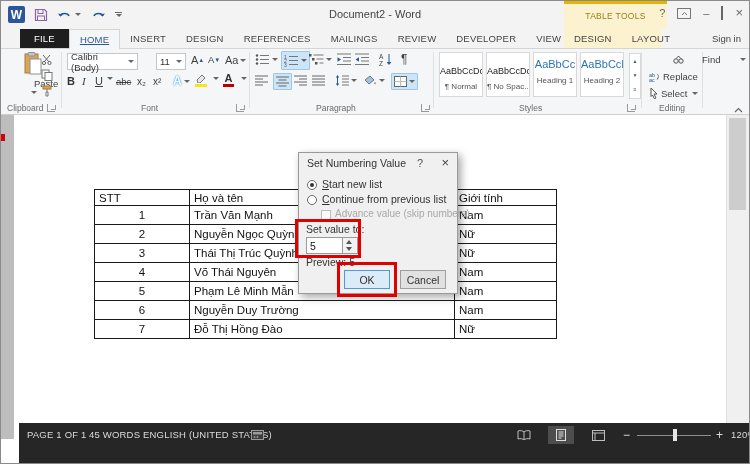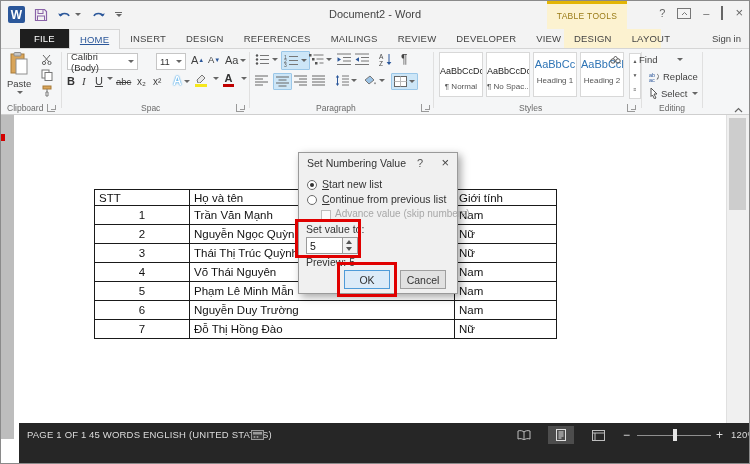--- a/index.html
+++ b/index.html
@@ -6,21 +6,21 @@
   .window{position:relative;width:748px;height:462px;border:1px solid #8a8a8a;background:#fff;
     font-family:"Liberation Sans","DejaVu Sans",sans-serif;overflow:hidden;-webkit-font-smoothing:antialiased;}
   .abs{position:absolute;}
   
   .titlebar{position:absolute;left:0;top:0;right:0;height:28px;background:#f3f3f3;}
   .qat{position:absolute;left:7px;top:5px;display:flex;align-items:center;gap:9px;}
   .word-logo{width:17px;height:17px;background:#2b579a;color:#fff;font-size:12px;font-weight:bold;
     display:flex;align-items:center;justify-content:center;border-radius:2px;}
   .qat-btn{display:flex;align-items:center;color:#2b579a;}
   .title-text{position:absolute;left:0;right:0;top:7px;text-align:center;font-size:11px;color:#444;}
-  .ctx-title{position:absolute;left:546px;top:0;width:80px;height:28px;background:#fcf2d0;
+  .ctx-title{position:absolute;left:563px;top:0;width:103px;height:28px;background:#fcf2d0;
     border-top:3px solid #e3b505;box-sizing:border-box;text-align:center;}
   .ctx-title span{font-size:8.5px;color:#9a7c18;line-height:24px;letter-spacing:.3px;}
   .winbtns{position:absolute;right:6px;top:6px;display:flex;gap:12px;align-items:center;color:#666;}
   .winbtn{font-size:11px;line-height:12px;text-align:center;}
   .restore-glyph{width:9px;height:8px;border:1px solid #666;}
   .ribbonopt-glyph{width:12px;height:9px;border:1px solid #777;display:flex;align-items:center;justify-content:center;}
   
   .tabrow{position:absolute;left:0;top:28px;right:0;height:19px;background:#f3f3f3;border-bottom:1px solid #d5d5d5;}
   .tabs{position:absolute;left:19px;top:0;display:flex;height:19px;}
   .tab{padding:0 10px;font-size:9.5px;line-height:19px;color:#444;letter-spacing:.2px;}
@@ -168,21 +168,21 @@
     <div class="gsep" style="left:432px;"></div>
     <div class="gsep" style="left:640px;"></div>
     <div class="gsep" style="left:701px;"></div>
 
     <div class="rbtn" style="left:6px;top:3px;flex-direction:column;gap:2px;">
       <svg width="20" height="24" viewBox="0 0 20 24">
         <rect x="2" y="2" width="13" height="19" fill="#d9a55a" stroke="#a87b38"></rect>
         <rect x="5" y="0.5" width="7" height="3.5" rx="1" fill="#c6c6c6" stroke="#8e8e8e"></rect>
         <rect x="7" y="7" width="11" height="15" fill="#fff" stroke="#8e8e8e"></rect>
       </svg>
-      <span style="font-size:9.5px;">Paste</span>
+      <span style="font-size:9.5px;margin-left:27px;">Paste</span>
       <span class="dd"></span>
     </div>
     <div class="rbtn" style="left:40px;top:5px;">
       <svg width="12" height="11" viewBox="0 0 12 11">
         <path d="M2 1l6 7M9 1L3 8" stroke="#666" fill="none"></path>
         <circle cx="3" cy="9" r="1.6" fill="none" stroke="#666"></circle>
           <circle cx="8.5" cy="9" r="1.6" fill="none" stroke="#666"></circle>
       </svg>
     </div>
     <div class="rbtn" style="left:40px;top:20px;">
@@ -257,21 +257,21 @@
         <span class="dd"></span>
       </div>
     <div class="rbtn" style="left:222px;top:24px;flex-direction:column;font-size:11px;font-weight:bold;color:#333;line-height:10px;">
       <span>A</span>
       <span style="width:11px;height:3px;background:#c00000;margin-top:1px;"></span>
     </div>
     <div class="rbtn" style="left:238px;top:28px;">
         <span class="dd"></span>
       </div>
     <div class="glabel" style="left:140px;">
-      <span>Spac</span>
+      <span>Font</span>
       <span class="launcher" style="position:absolute;left:95px;"></span>
     </div>
 
     <div class="rbtn" style="left:254px;top:4px;">
       <svg width="15" height="13" viewBox="0 0 15 13">
         <circle cx="2" cy="2.5" r="1.2" fill="#555"></circle>
           <circle cx="2" cy="6.5" r="1.2" fill="#555"></circle>
           <circle cx="2" cy="10.5" r="1.2" fill="#555"></circle>
         <path d="M5 2.5h9M5 6.5h9M5 10.5h9" stroke="#777"></path>
       </svg>
@@ -378,21 +378,21 @@
     <div class="style-card" style="left:579px;">
       <div class="style-prev head">AaBbCcD</div>
       <div class="style-name">Heading 2</div>
     </div>
     <div class="abs" style="left:628px;top:4px;width:10px;height:44px;border:1px solid #d8d8d8;background:#fff;font-size:5px;color:#555;text-align:center;line-height:14px;">▲<br>▼<br>≡</div>
     <div class="glabel" style="left:518px;">
       <span>Styles</span>
       <span class="launcher" style="position:absolute;left:108px;"></span>
     </div>
 
-    <div class="edit-item" style="left:609px;top:5px;gap:18px;">
+    <div class="edit-item" style="left:672px;top:5px;gap:18px;">
       <svg width="11" height="10" viewBox="0 0 11 10">
         <circle cx="3" cy="6" r="2.2" fill="none" stroke="#555"></circle>
           <circle cx="8" cy="6" r="2.2" fill="none" stroke="#555"></circle>
         <path d="M3 3.8L5.5 1l2.5 2.8" fill="none" stroke="#555"></path>
       </svg>
       <span>Find</span>
       <span class="dd"></span>
     </div>
     <div class="edit-item" style="left:648px;top:22px;">
       <svg width="11" height="10" viewBox="0 0 11 10">

